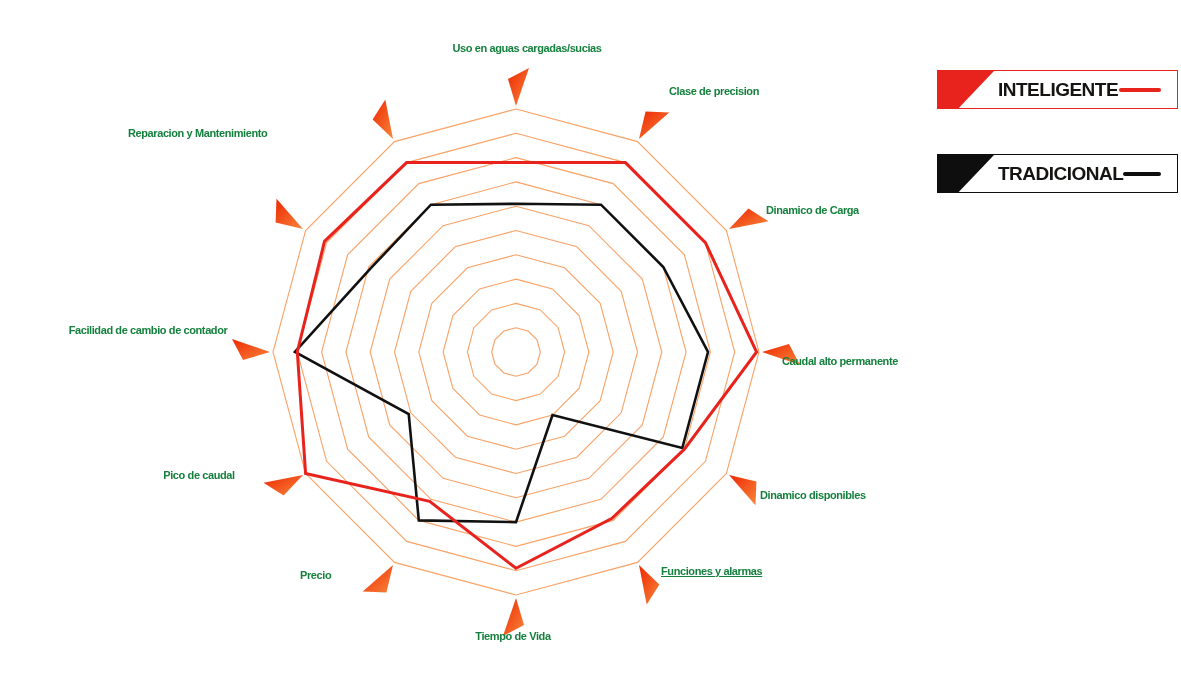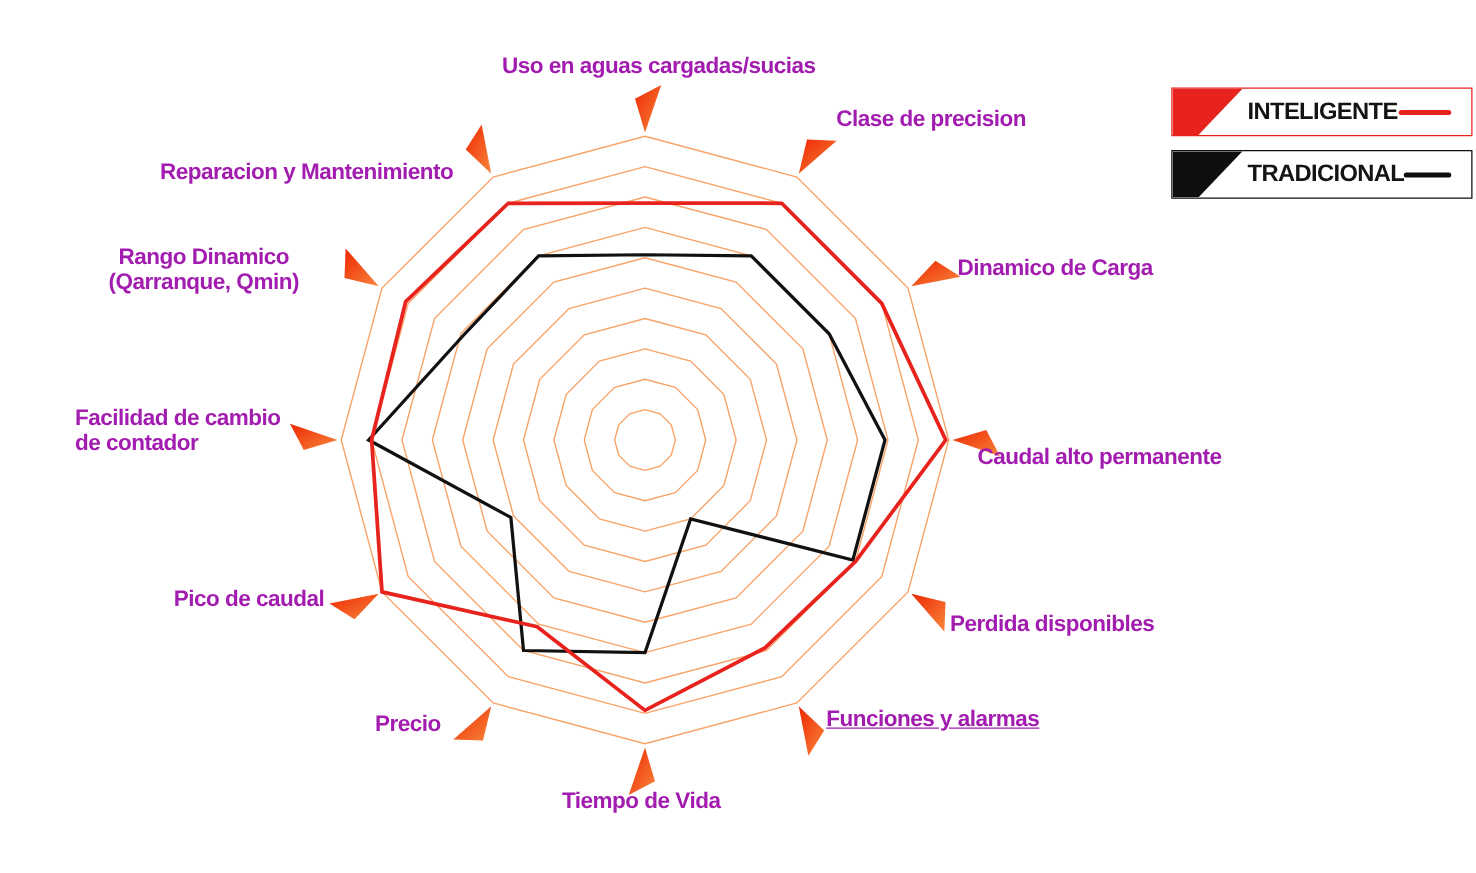--- a/index.html
+++ b/index.html
@@ -6,37 +6,37 @@
   #stage{
     position:relative;
     width:1181px;height:698px;
     background:#ffffff;
     font-family:"Liberation Sans", sans-serif;
     overflow:hidden;
   }
   #radar-svg{position:absolute;left:0;top:0;}
   .axis-label{
     position:absolute;
-    font-size:18px;
+    font-size:11px;
     font-weight:700;
-    color:#a21caf;
+    color:#15803d;
     letter-spacing:-0.4px;
     line-height:1.12;
     white-space:nowrap;
   }
   .al-0{left:396px;top:42px;width:262px;text-align:center;}
   .al-1{left:669px;top:85px;}
   .al-2{left:766px;top:204px;}
   .al-3{left:782px;top:343px;margin-top:12px;}
   .al-4{left:760px;top:489px;}
   .al-5{left:661px;top:565px;text-decoration:underline;}
   .al-6{left:447px;top:630px;width:132px;text-align:center;}
   .al-7{left:300px;top:569px;}
   .al-8{left:139px;top:469px;width:120px;text-align:center;}
-  .al-9{left:60px;top:324px;width:176px;white-space:normal;}
+  .al-9{left:60px;top:324px;width:176px;white-space:normal;text-align:center;}
   .al-10{left:60px;top:195px;width:206px;white-space:normal;text-align:center;}
   .al-11{left:128px;top:91px;margin-top:36px;}
   .legend{
     position:absolute;
     left:937px;top:70px;
     width:241px;
     display:flex;flex-direction:column;gap:11px;
   }
   .legend-item{
     height:39px;
@@ -103,35 +103,34 @@
         <polygon points="393.0,139.0 385.3,99.5 372.6,119.6" fill="url(#ag)"></polygon>
       </g>
       <polygon points="516.0,203.8 601.0,204.7 663.3,267.0 708.0,352.0 682.3,448.0 552.5,415.1 516.0,522.1 418.8,520.4 408.7,414.0 294.9,352.0 370.8,268.2 430.9,204.7" fill="none" stroke="#111111" stroke-width="2.6" stroke-linejoin="miter"></polygon>
       <polygon points="516.0,162.5 625.4,162.6 705.4,242.7 756.6,352.0 684.4,449.2 612.0,518.3 516.0,568.3 429.7,501.4 305.6,473.5 297.3,352.0 324.5,241.4 406.6,162.6" fill="none" stroke="#e8231d" stroke-width="3" stroke-linejoin="miter"></polygon>
     </svg>
 
   <div class="axis-label al-0">Uso en aguas cargadas/sucias</div>
   <div class="axis-label al-1">Clase de precision</div>
   <div class="axis-label al-2">Dinamico de Carga</div>
   <div class="axis-label al-3">Caudal alto permanente</div>
-  <div class="axis-label al-4">Perdida disponibles</div>
+  <div class="axis-label al-4">Dinamico disponibles</div>
   <div class="axis-label al-5">Funciones y alarmas</div>
   <div class="axis-label al-6">Tiempo de Vida</div>
   <div class="axis-label al-7">Precio</div>
   <div class="axis-label al-8">Pico de caudal</div>
   <div class="axis-label al-9">Facilidad de cambio de contador</div>
-  <div class="axis-label al-10">Rango Dinamico (Qarranque, Qmin)</div>
   <div class="axis-label al-11">Reparacion y Mantenimiento</div>
 
   <div class="legend">
     <div class="legend-item" style="border-color: rgb(232, 35, 29);">
       <div class="legend-swatch" style="background: rgb(232, 35, 29);"></div>
       <span class="legend-label">INTELIGENTE</span>
       <div class="legend-dash" style="background: rgb(232, 35, 29);"></div>
     </div>
-    <div class="legend-item" style="border-color: rgb(14, 14, 14);">
+    <div class="legend-item" style="border-color: rgb(14, 14, 14); margin-top: 34px;">
       <div class="legend-swatch" style="background: rgb(14, 14, 14);"></div>
       <span class="legend-label">TRADICIONAL</span>
       <div class="legend-dash" style="background: rgb(14, 14, 14);"></div>
     </div>
   </div>
 
 </div>
 
 </body></html>

